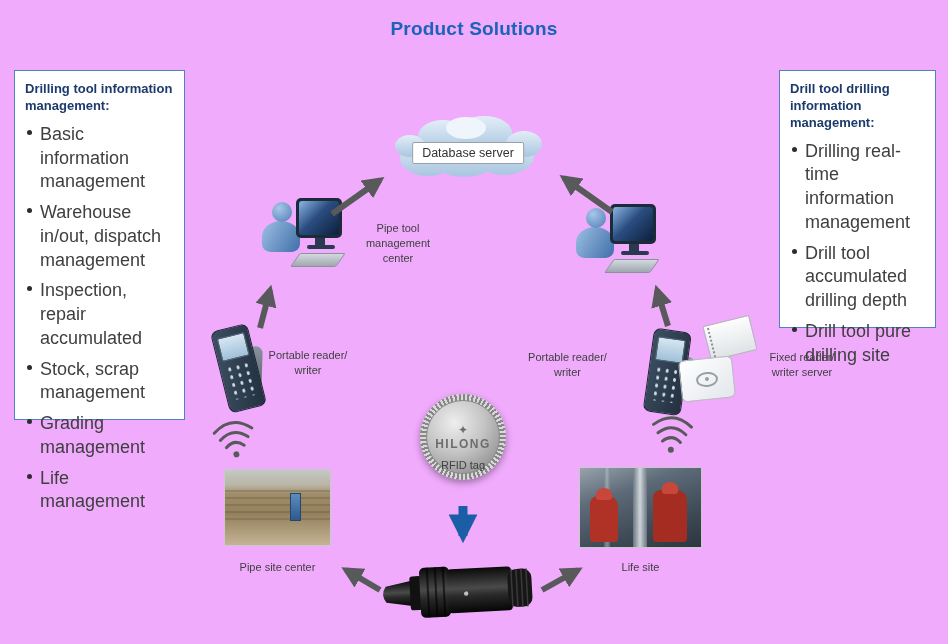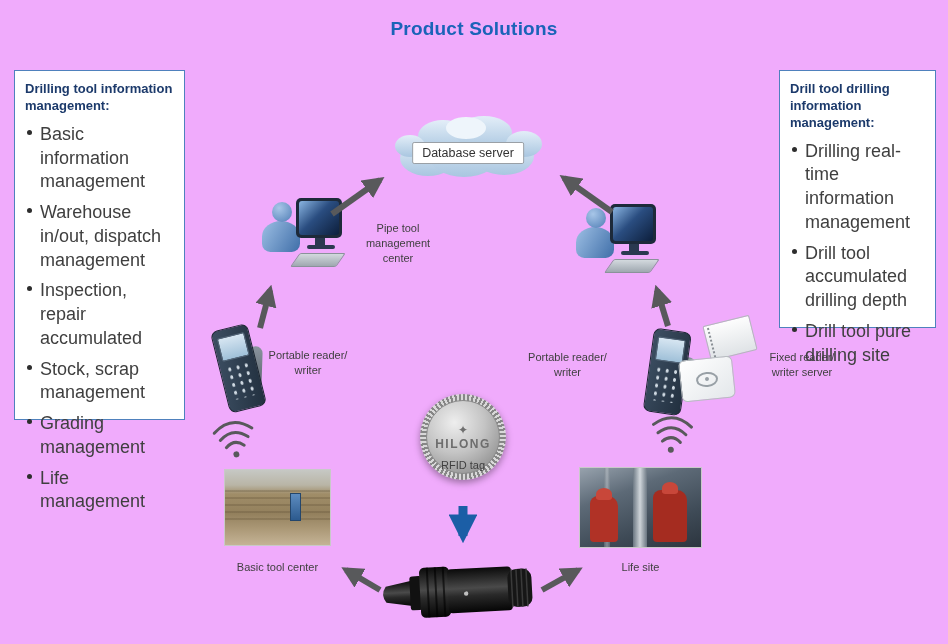--- a/index.html
+++ b/index.html
@@ -249,21 +249,21 @@
       <span class="rfid-logo">✦</span>
       <span class="rfid-brand">HILONG</span>
     </div>
   </div>
   <div class="label lbl-rfid">RFID tag</div>
 
   <div class="photo photo-pipe">
     <div class="rows"></div>
     <div class="gate"></div>
   </div>
-  <div class="label lbl-ptc">Basic tool center</div>
+  <div class="label lbl-ptc">Pipe site center</div>
 
   <div class="photo photo-well">
     <div class="pipe-thin"></div>
     <div class="pipe-main"></div>
     <div class="worker worker-1"></div>
     <div class="worker worker-2"></div>
   </div>
   <div class="label lbl-ws">Life site</div>
 
   <div class="drill">

